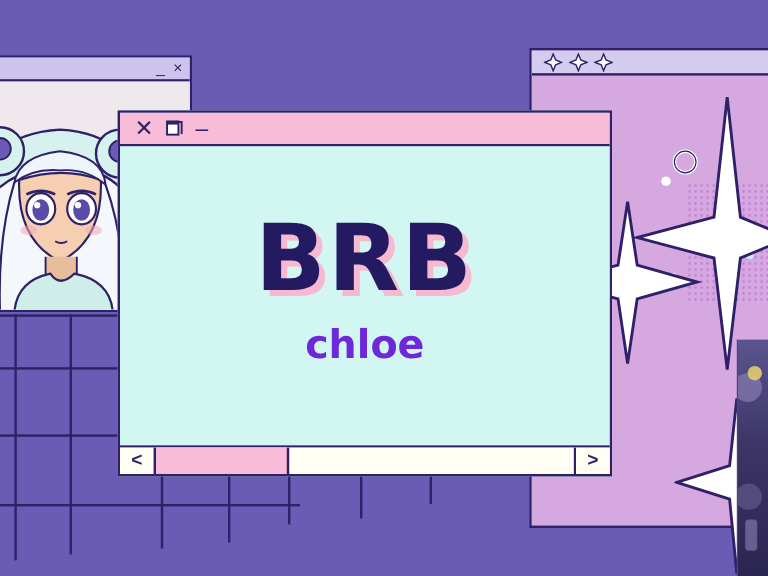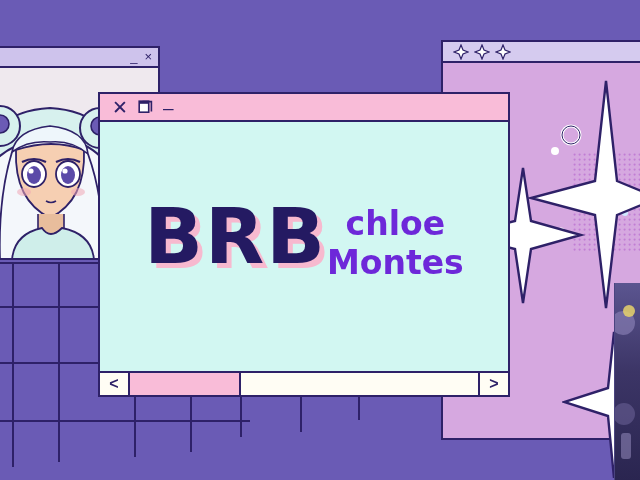--- a/index.html
+++ b/index.html
@@ -150,20 +150,21 @@
     justify-content: center;
   }
   .tb-close { font-size: 19px; line-height: 1; font-weight: 400; }
   .tb-min   { font-size: 19px; line-height: 1; }
 
   #window-brb .content {
     flex: 1 1 auto;
     position: relative;
     background: #d2f7f2;
     display: flex;
+    flex-direction: column;
     align-items: center;
     justify-content: center;
     padding-bottom: 6px;
   }
 
   .brb-title {
     font-family: "DejaVu Sans", sans-serif;
     font-weight: bold;
     font-size: 77px;
     line-height: 0.95;
@@ -351,21 +352,20 @@
           <rect x="1.2" y="1.2" width="9.5" height="2.6" fill="#2e2168"></rect>
         </svg>
       </span>
       <span class="tb-icon tb-min">–</span>
     </div>
 
     <div class="content">
       <div class="brb-title">BRB</div>
       <div class="brb-sub">
         <span>chloe</span>
-        <span>Montes</span>
       </div>
     </div>
 
     <div class="scrollbar">
       <div class="sb-arrow left">&lt;</div>
       <div class="sb-track">
         <div class="sb-thumb" style="width: 32%;"></div>
       </div>
       <div class="sb-arrow right">&gt;</div>
     </div>

